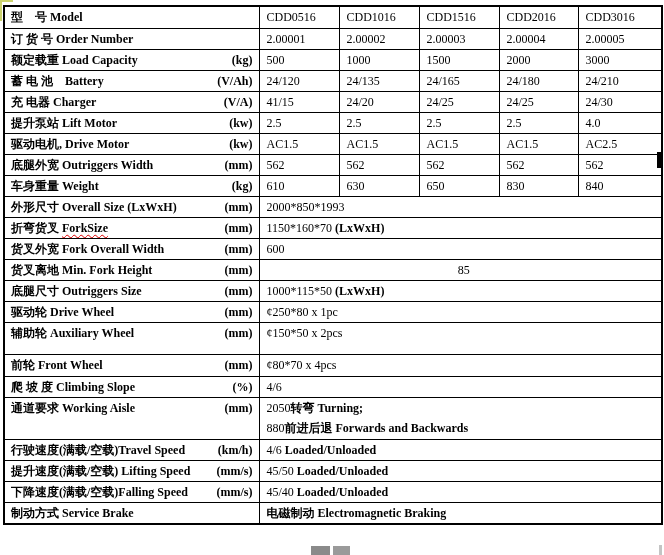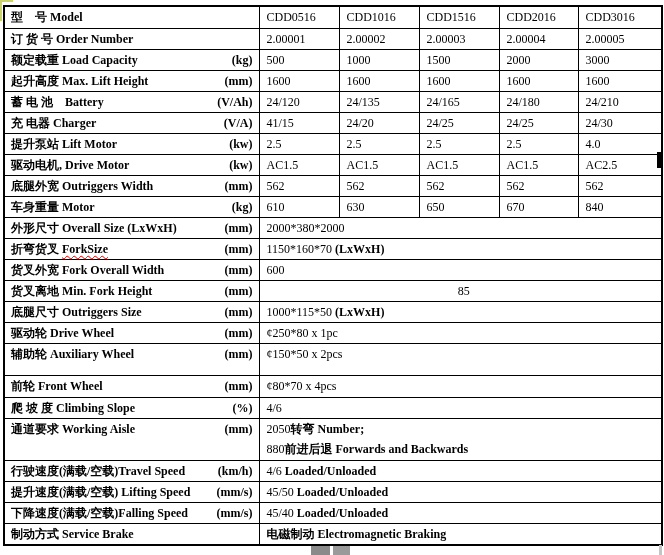--- a/index.html
+++ b/index.html
@@ -74,33 +74,20 @@
           </td>
           <td class="value-cell">500</td>
           <td class="value-cell">1000</td>
           <td class="value-cell">1500</td>
           <td class="value-cell">2000</td>
           <td class="value-cell">3000</td>
         </tr>
         <tr style="height: 21px;">
           <td class="label-cell">
             <div class="label-flex">
-              <span><span>起升高度 Max. Lift Height</span></span>
-              <span class="unit">(mm)</span>
-            </div>
-          </td>
-          <td class="value-cell">1600</td>
-          <td class="value-cell">1600</td>
-          <td class="value-cell">1600</td>
-          <td class="value-cell">1600</td>
-          <td class="value-cell">1600</td>
-        </tr>
-        <tr style="height: 21px;">
-          <td class="label-cell">
-            <div class="label-flex">
               <span><span>蓄 电 池　Battery</span></span>
               <span class="unit">(V/Ah)</span>
             </div>
           </td>
           <td class="value-cell">24/120</td>
           <td class="value-cell">24/135</td>
           <td class="value-cell">24/165</td>
           <td class="value-cell">24/180</td>
           <td class="value-cell">24/210</td>
         </tr>
@@ -152,39 +139,39 @@
           </td>
           <td class="value-cell">562</td>
           <td class="value-cell">562</td>
           <td class="value-cell">562</td>
           <td class="value-cell">562</td>
           <td class="value-cell">562</td>
         </tr>
         <tr style="height: 21px;">
           <td class="label-cell">
             <div class="label-flex">
-              <span><span>车身重量 Motor</span></span>
+              <span><span>车身重量 Weight</span></span>
               <span class="unit">(kg)</span>
             </div>
           </td>
           <td class="value-cell">610</td>
           <td class="value-cell">630</td>
           <td class="value-cell">650</td>
-          <td class="value-cell">670</td>
+          <td class="value-cell">830</td>
           <td class="value-cell">840</td>
         </tr>
         <tr style="height: 21px; padding-left: 33px;">
           <td class="label-cell">
             <div class="label-flex">
               <span><span>外形尺寸 Overall Size (LxWxH)</span></span>
               <span class="unit">(mm)</span>
             </div>
           </td>
           <td class="merged-cell" colspan="5">
-            <div><span>2000*380*2000</span></div>
+            <div><span>2000*850*1993</span></div>
           </td>
         </tr>
         <tr style="height: 21px;">
           <td class="label-cell">
             <div class="label-flex">
               <span><span>折弯货叉 </span><span class="squiggle">ForkSize</span></span>
               <span class="unit">(mm)</span>
             </div>
           </td>
           <td class="merged-cell" colspan="5">
@@ -269,21 +256,21 @@
           </td>
         </tr>
         <tr style="height: 42px;">
           <td class="label-cell">
             <div class="label-flex">
               <span><span>通道要求  Working Aisle</span></span>
               <span class="unit">(mm)</span>
             </div>
           </td>
           <td class="merged-cell" colspan="5">
-            <div><span>2050</span><span class="b">转弯 Number;</span></div>
+            <div><span>2050</span><span class="b">转弯 Turning;</span></div>
             <div><span>880</span><span class="b">前进后退 Forwards and Backwards</span></div>
           </td>
         </tr>
         <tr style="height: 21px;">
           <td class="label-cell">
             <div class="label-flex">
               <span><span>行驶速度(满载/空载)Travel Speed</span></span>
               <span class="unit">(km/h)</span>
             </div>
           </td>

